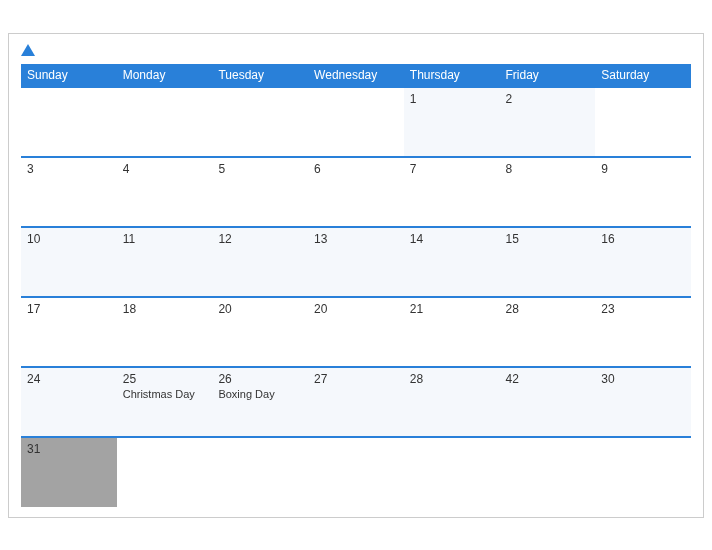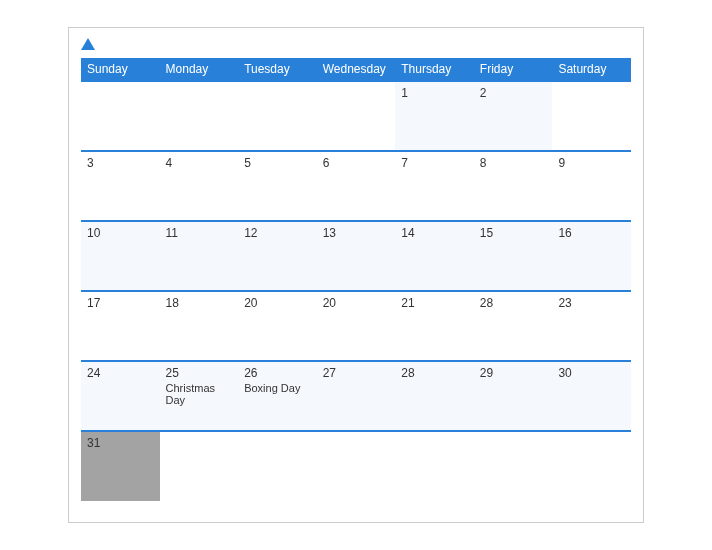--- a/index.html
+++ b/index.html
@@ -6,24 +6,24 @@
     body {
       background: #fff;
       font-family: Arial, sans-serif;
       width: 712px;
       height: 550px;
       display: flex;
       align-items: center;
       justify-content: center;
     }
     .calendar-wrapper {
-      width: 576px;
+      width: 696px;
       background: #fff;
       border: 1px solid #ccc;
-      padding: 10px 12px 21px 12px;
+      padding: 10px 12px 10px 12px;
     }
     .header {
       display: flex;
       align-items: center;
       justify-content: space-between;
       margin-bottom: 8px;
     }
     .logo {
       display: flex;
       flex-direction: column;
@@ -237,21 +237,21 @@
             <span class="day-num">26</span>
             <span class="holiday">Boxing Day</span>
           </td>
           <td style="background: rgb(245, 248, 252);">
             <span class="day-num">27</span>
           </td>
           <td style="background: rgb(245, 248, 252);">
             <span class="day-num">28</span>
           </td>
           <td style="background: rgb(245, 248, 252);">
-            <span class="day-num">29</span>
+            <span class="day-num">42</span>
           </td>
           <td style="background: rgb(245, 248, 252);">
             <span class="day-num">30</span>
           </td>
         </tr>
         <tr>
           <td style="background: #a3a3a3;">
             <span class="day-num">31</span>
           </td>
           <td class="empty" style="background: rgb(255, 255, 255); border-top: 2px solid rgb(41, 128, 217);"></td>

